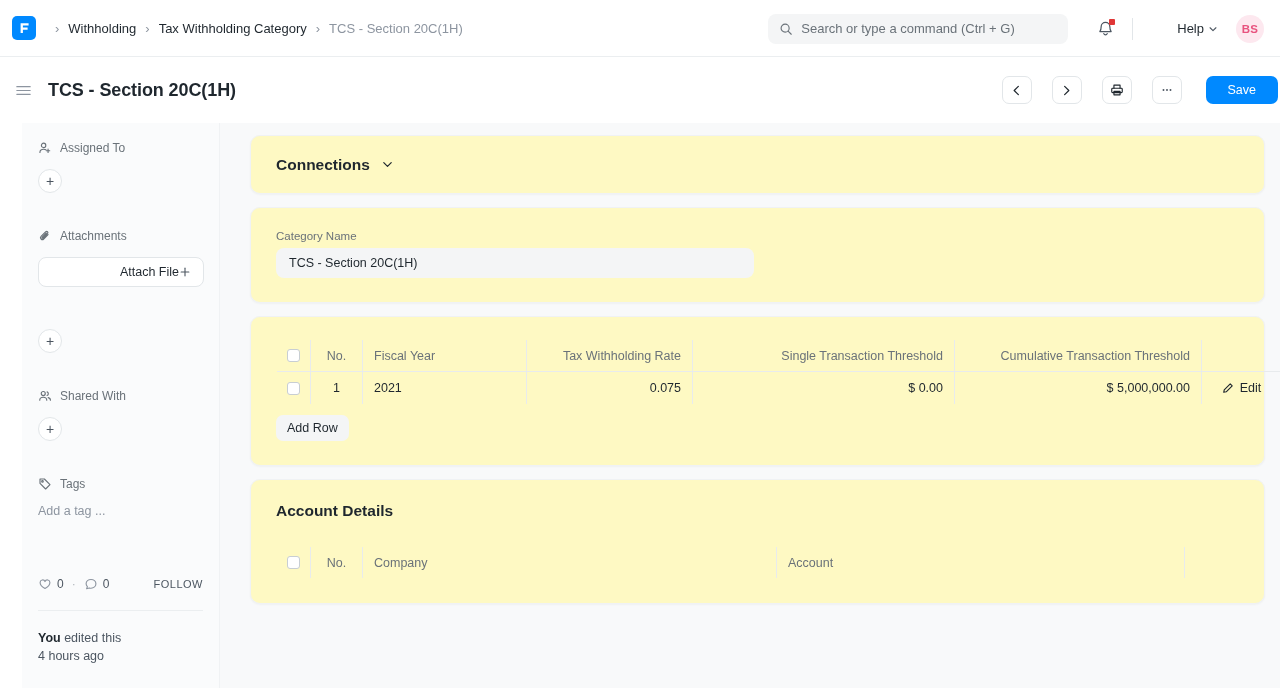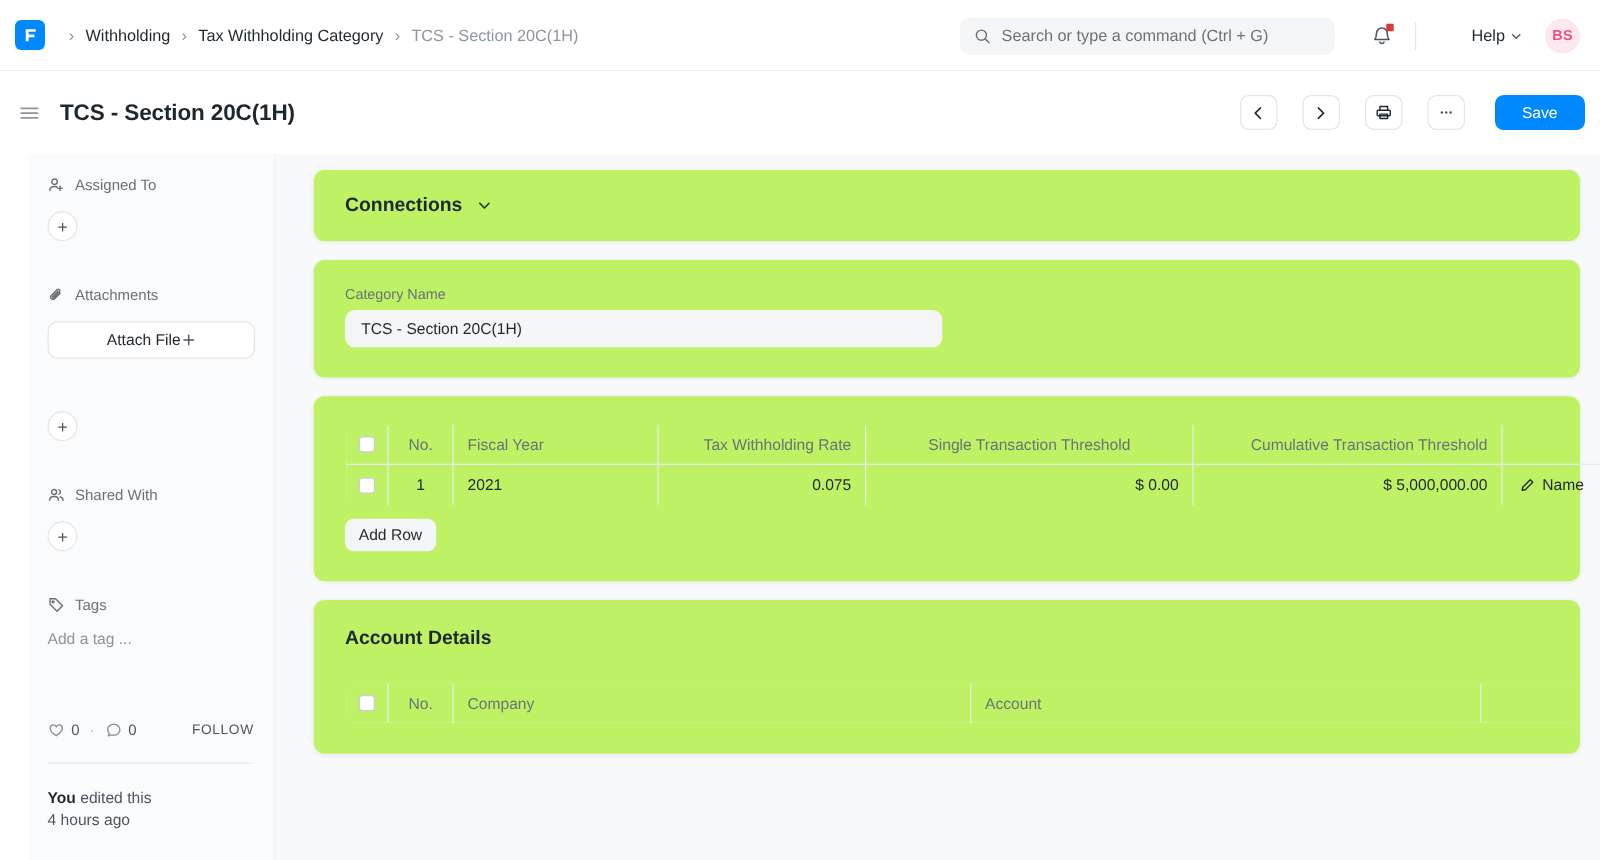--- a/index.html
+++ b/index.html
@@ -120,21 +120,21 @@
   }
   .menu-icon { cursor: pointer; display: flex; align-items: center; }
   .page-title {
     font-size: 18px;
     font-weight: 700;
     margin-left: 15px;
     letter-spacing: -.1px;
     color: #1f272e;
   }
   .head-actions {
-    position: absolute; right: 12px;
+    position: absolute; right: 2px;
     display: flex; align-items: flex-end;
     gap: 20px;
   }
   .icon-btn {
     width: 30px; height: 28px;
     border: 1px solid #e2e6e9;
     background: #ffffff;
     border-radius: 7px;
     display: flex; align-items: center; justify-content: center;
     cursor: pointer;
@@ -188,21 +188,21 @@
     font-size: 14px;
     line-height: 1;
   }
   .attach-btn {
     margin-top: 10px;
     width: 166px; height: 30px;
     border: 1px solid #e2e6e9;
     border-radius: 8px;
     background: #ffffff;
     display: flex; align-items: center;
-    justify-content: center;
+    justify-content: flex-end;
     padding: 0 12px;
     font-size: 12.5px;
     color: #1f272e;
     cursor: pointer;
   }
   .sb-gap { height: 28px; }
   .tag-input {
     font-size: 12.5px;
     color: #8d95a0;
     margin-top: 9px;
@@ -236,21 +236,21 @@
   .activity b { color: #1f272e; font-weight: 600; }
   .activity .blk { margin-bottom: 15px; }
   
   .main {
     flex: 1;
     background: #f8f9fa;
     overflow: hidden;
     padding: 12px 15px 0 30px;
   }
   .card {
-    background: #bef264;
+    background: #fef9c3;
     border: 1px solid #f0f2f4;
     border-radius: 10px;
     margin-bottom: 13px;
     box-shadow: 0 1px 2px rgba(25,39,52,.04);
   }
   .card-connections {
     padding: 20px 25px;
     display: flex; align-items: center;
     gap: 11px;
     height: 59px;
@@ -576,21 +576,21 @@
 
         <table class="grid">
           <thead>
             <tr>
               <th class="col-chk">
                 <span class="chk"></span>
               </th>
               <th class="col-no">No.</th>
               <th style="width:164px">Fiscal Year</th>
               <th style="width:166px;text-align:right">Tax Withholding Rate</th>
-              <th style="width:262px;text-align:center">Single Transaction Threshold</th>
+              <th style="width:262px;text-align:right">Single Transaction Threshold</th>
               <th style="width:247px;text-align:right">Cumulative Transaction Threshold</th>
               <th class="col-actions"></th>
             </tr>
           </thead>
           <tbody>
             <tr>
               <td class="col-chk">
                 <span class="chk"></span>
               </td>
               <td class="col-no">1</td>
@@ -598,21 +598,21 @@
               <td class="num-right bold-cell">0.075</td>
               <td class="num-right">$ 0.00</td>
               <td class="num-right">$ 5,000,000.00</td>
               <td style="padding:0">
                 <div class="edit-cell">
                   <span>
                     <svg width="12" height="12" viewBox="0 0 14 14" style="color:#1f272e">
                         <path class="stroke" d="M9.6 2.1l2.3 2.3-7 7-2.9.6.6-2.9z"></path>
                       </svg>
                   </span>
-                  <span>Name</span>
+                  <span>Edit</span>
                 </div>
               </td>
             </tr>
           </tbody>
         </table>
 
         <button class="add-row-btn">Add Row</button>
       </div>
     </section>
 

